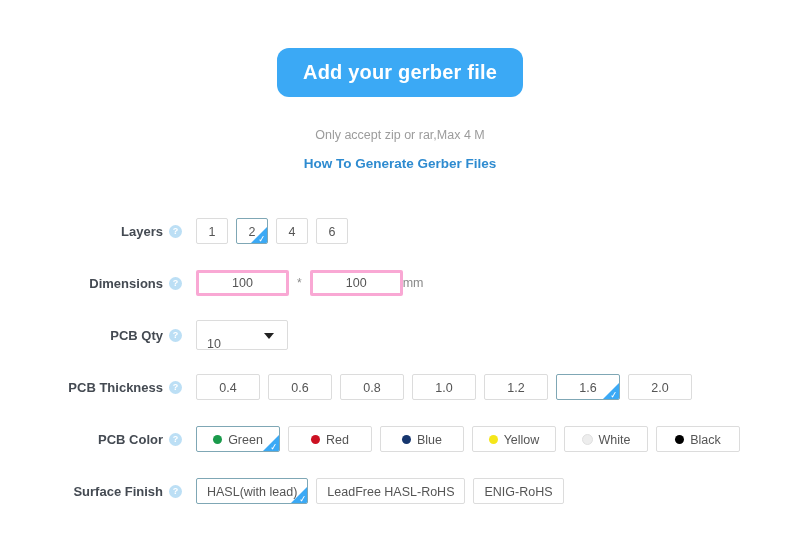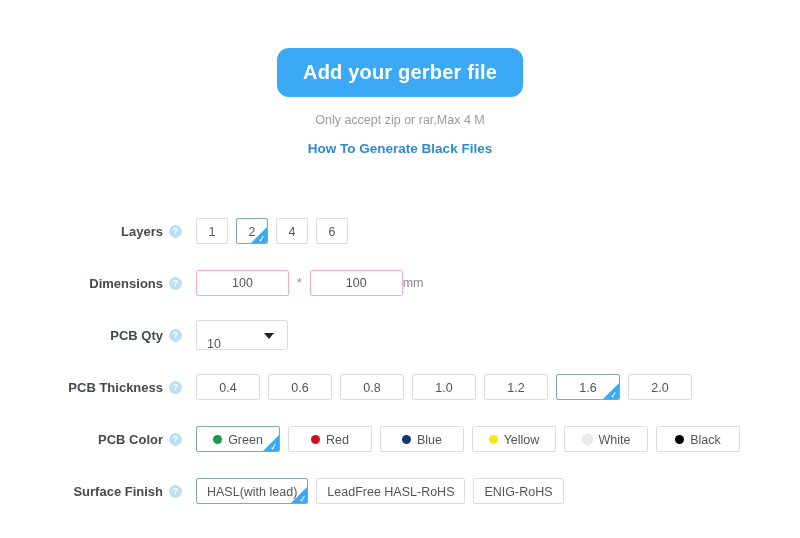--- a/index.html
+++ b/index.html
@@ -30,21 +30,21 @@
     font-weight: bold;
     letter-spacing: .2px;
     padding: 14px 26px 15px 26px;
     border: none;
     border-radius: 12px;
     cursor: pointer;
     line-height: 1;
     font-family: "Liberation Sans", sans-serif;
   }
   .upload-hint {
-    margin-top: 16px;
+    margin-top: 31px;
     font-size: 12.5px;
     color: #9c9c9c;
   }
   .upload-link {
     display: inline-block;
     margin-top: 14px;
     font-size: 13.5px;
     font-weight: bold;
     color: #2e8bd0;
     text-decoration: none;
@@ -152,21 +152,21 @@
     vertical-align: middle;
     position: relative;
     top: -1px;
   }
   .opt.color { min-width: 84px; text-align: center; padding: 0 0; }
 
   
   .txt {
     width: 93px;
     height: 26px;
-    border: 1px solid #f9a8d4;
+    border: 3px solid #f9a8d4;
     border-radius: 2px;
     text-align: center;
     font-size: 12.5px;
     color: #555;
     background: #fff;
     box-sizing: border-box;
     outline: none;
     font-family: "Liberation Sans", sans-serif;
   }
   .star {
@@ -213,21 +213,21 @@
     border-top: 6px solid #222;
     pointer-events: none;
   }
 </style>
 </head>
 <body>
 
 <div class="upload-area">
   <button class="upload-btn">Add your gerber file</button>
   <div class="upload-hint">Only accept zip or rar,Max 4 M</div>
-  <a class="upload-link">How To Generate Black Files</a>
+  <a class="upload-link">How To Generate Gerber Files</a>
 </div>
 
 <div class="form">
 
   <div class="row">
     <div class="row-label">
       <span>Layers</span>
       <span class="help-icon">?</span>
     </div>
     <div class="row-controls" id="layers-options">

